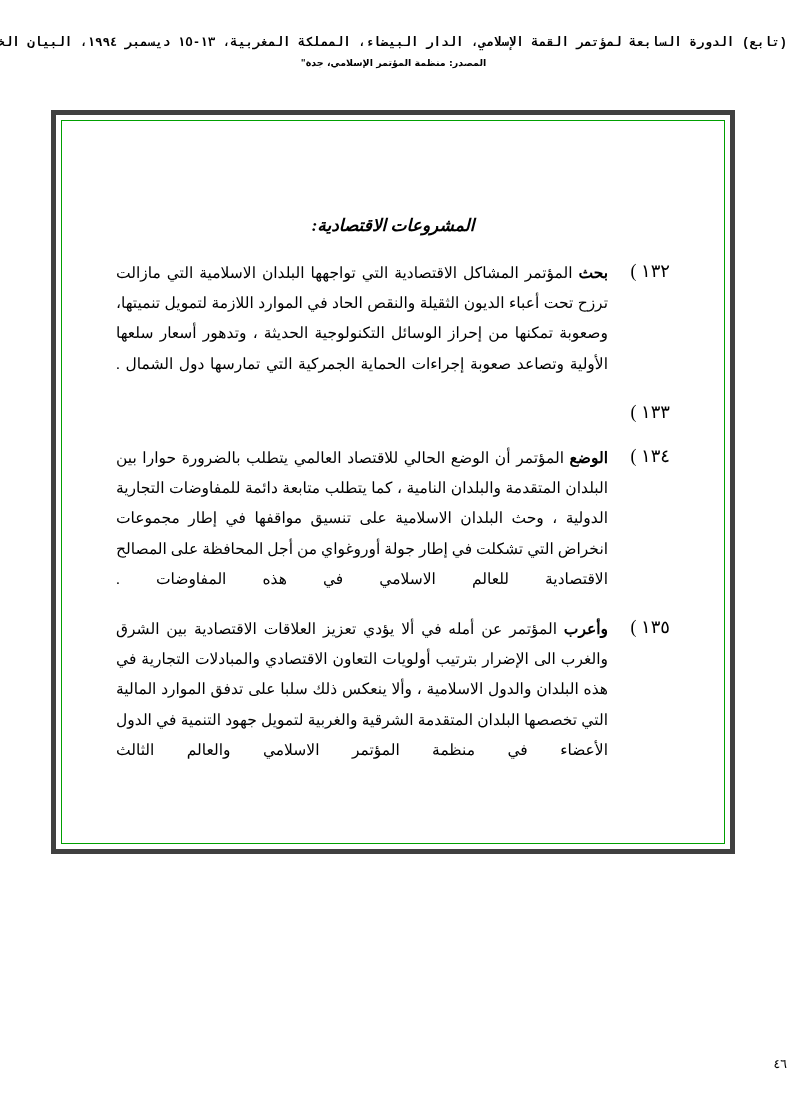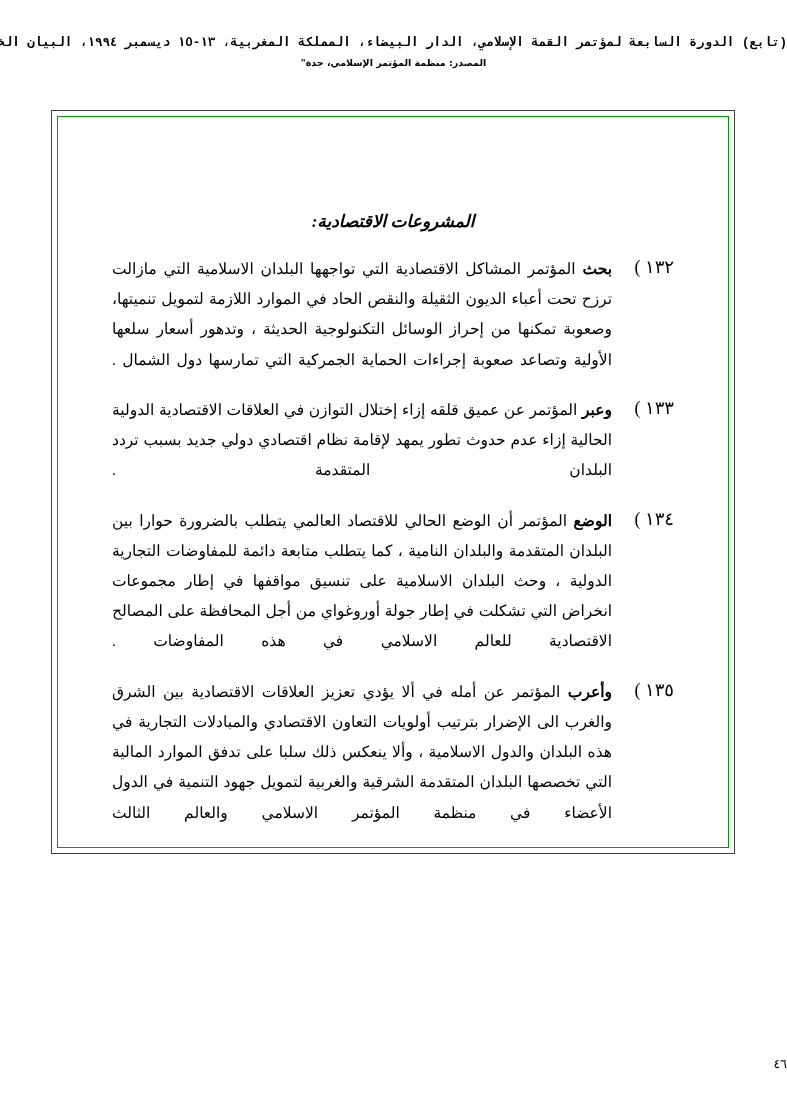--- a/index.html
+++ b/index.html
@@ -40,21 +40,21 @@
     direction: rtl;
   }
 
   
   .doc-frame {
     position: absolute;
     top: 110px;
     left: 51px;
     width: 684px;
     height: 744px;
-    border: 1px solid #404040;
+    border: 5px solid #404040;
     box-sizing: border-box;
     background: #ffffff;
   }
   .doc-frame-inner {
     position: absolute;
     inset: 5px;
     border: 1px solid #00a000;
     box-sizing: border-box;
     pointer-events: none;
   }
@@ -143,24 +143,20 @@
     <div class="para-row">
       <div class="para-num">١٣٢ )</div>
       <div class="para-text">
         <span class="lead">بحث</span>
         <span>المؤتمر المشاكل الاقتصادية التي تواجهها البلدان الاسلامية التي مازالت ترزح تحت أعباء الديون الثقيلة والنقص الحاد في الموارد اللازمة لتمويل تنميتها، وصعوبة تمكنها من إحراز الوسائل التكنولوجية الحديثة ، وتدهور أسعار سلعها الأولية وتصاعد صعوبة إجراءات الحماية الجمركية التي تمارسها دول الشمال .</span>
       </div>
     </div>
 
     <div class="para-row">
       <div class="para-num">١٣٣ )</div>
-      <div class="para-text">
-        <span class="lead">وعبر</span>
-        <span>المؤتمر عن عميق قلقه إزاء إختلال التوازن في العلاقات الاقتصادية الدولية الحالية إزاء عدم حدوث تطور يمهد لإقامة نظام اقتصادي دولي جديد بسبب تردد البلدان المتقدمة .</span>
-      </div>
     </div>
 
     <div class="para-row">
       <div class="para-num">١٣٤ )</div>
       <div class="para-text">
         <span class="lead">الوضع</span>
         <span>المؤتمر أن الوضع الحالي للاقتصاد العالمي يتطلب بالضرورة حوارا بين البلدان المتقدمة والبلدان النامية ، كما يتطلب متابعة دائمة للمفاوضات التجارية الدولية ، وحث البلدان الاسلامية على تنسيق مواقفها في إطار مجموعات انخراض التي تشكلت في إطار جولة أوروغواي من أجل المحافظة على المصالح الاقتصادية للعالم الاسلامي في هذه المفاوضات .</span>
       </div>
     </div>
 

